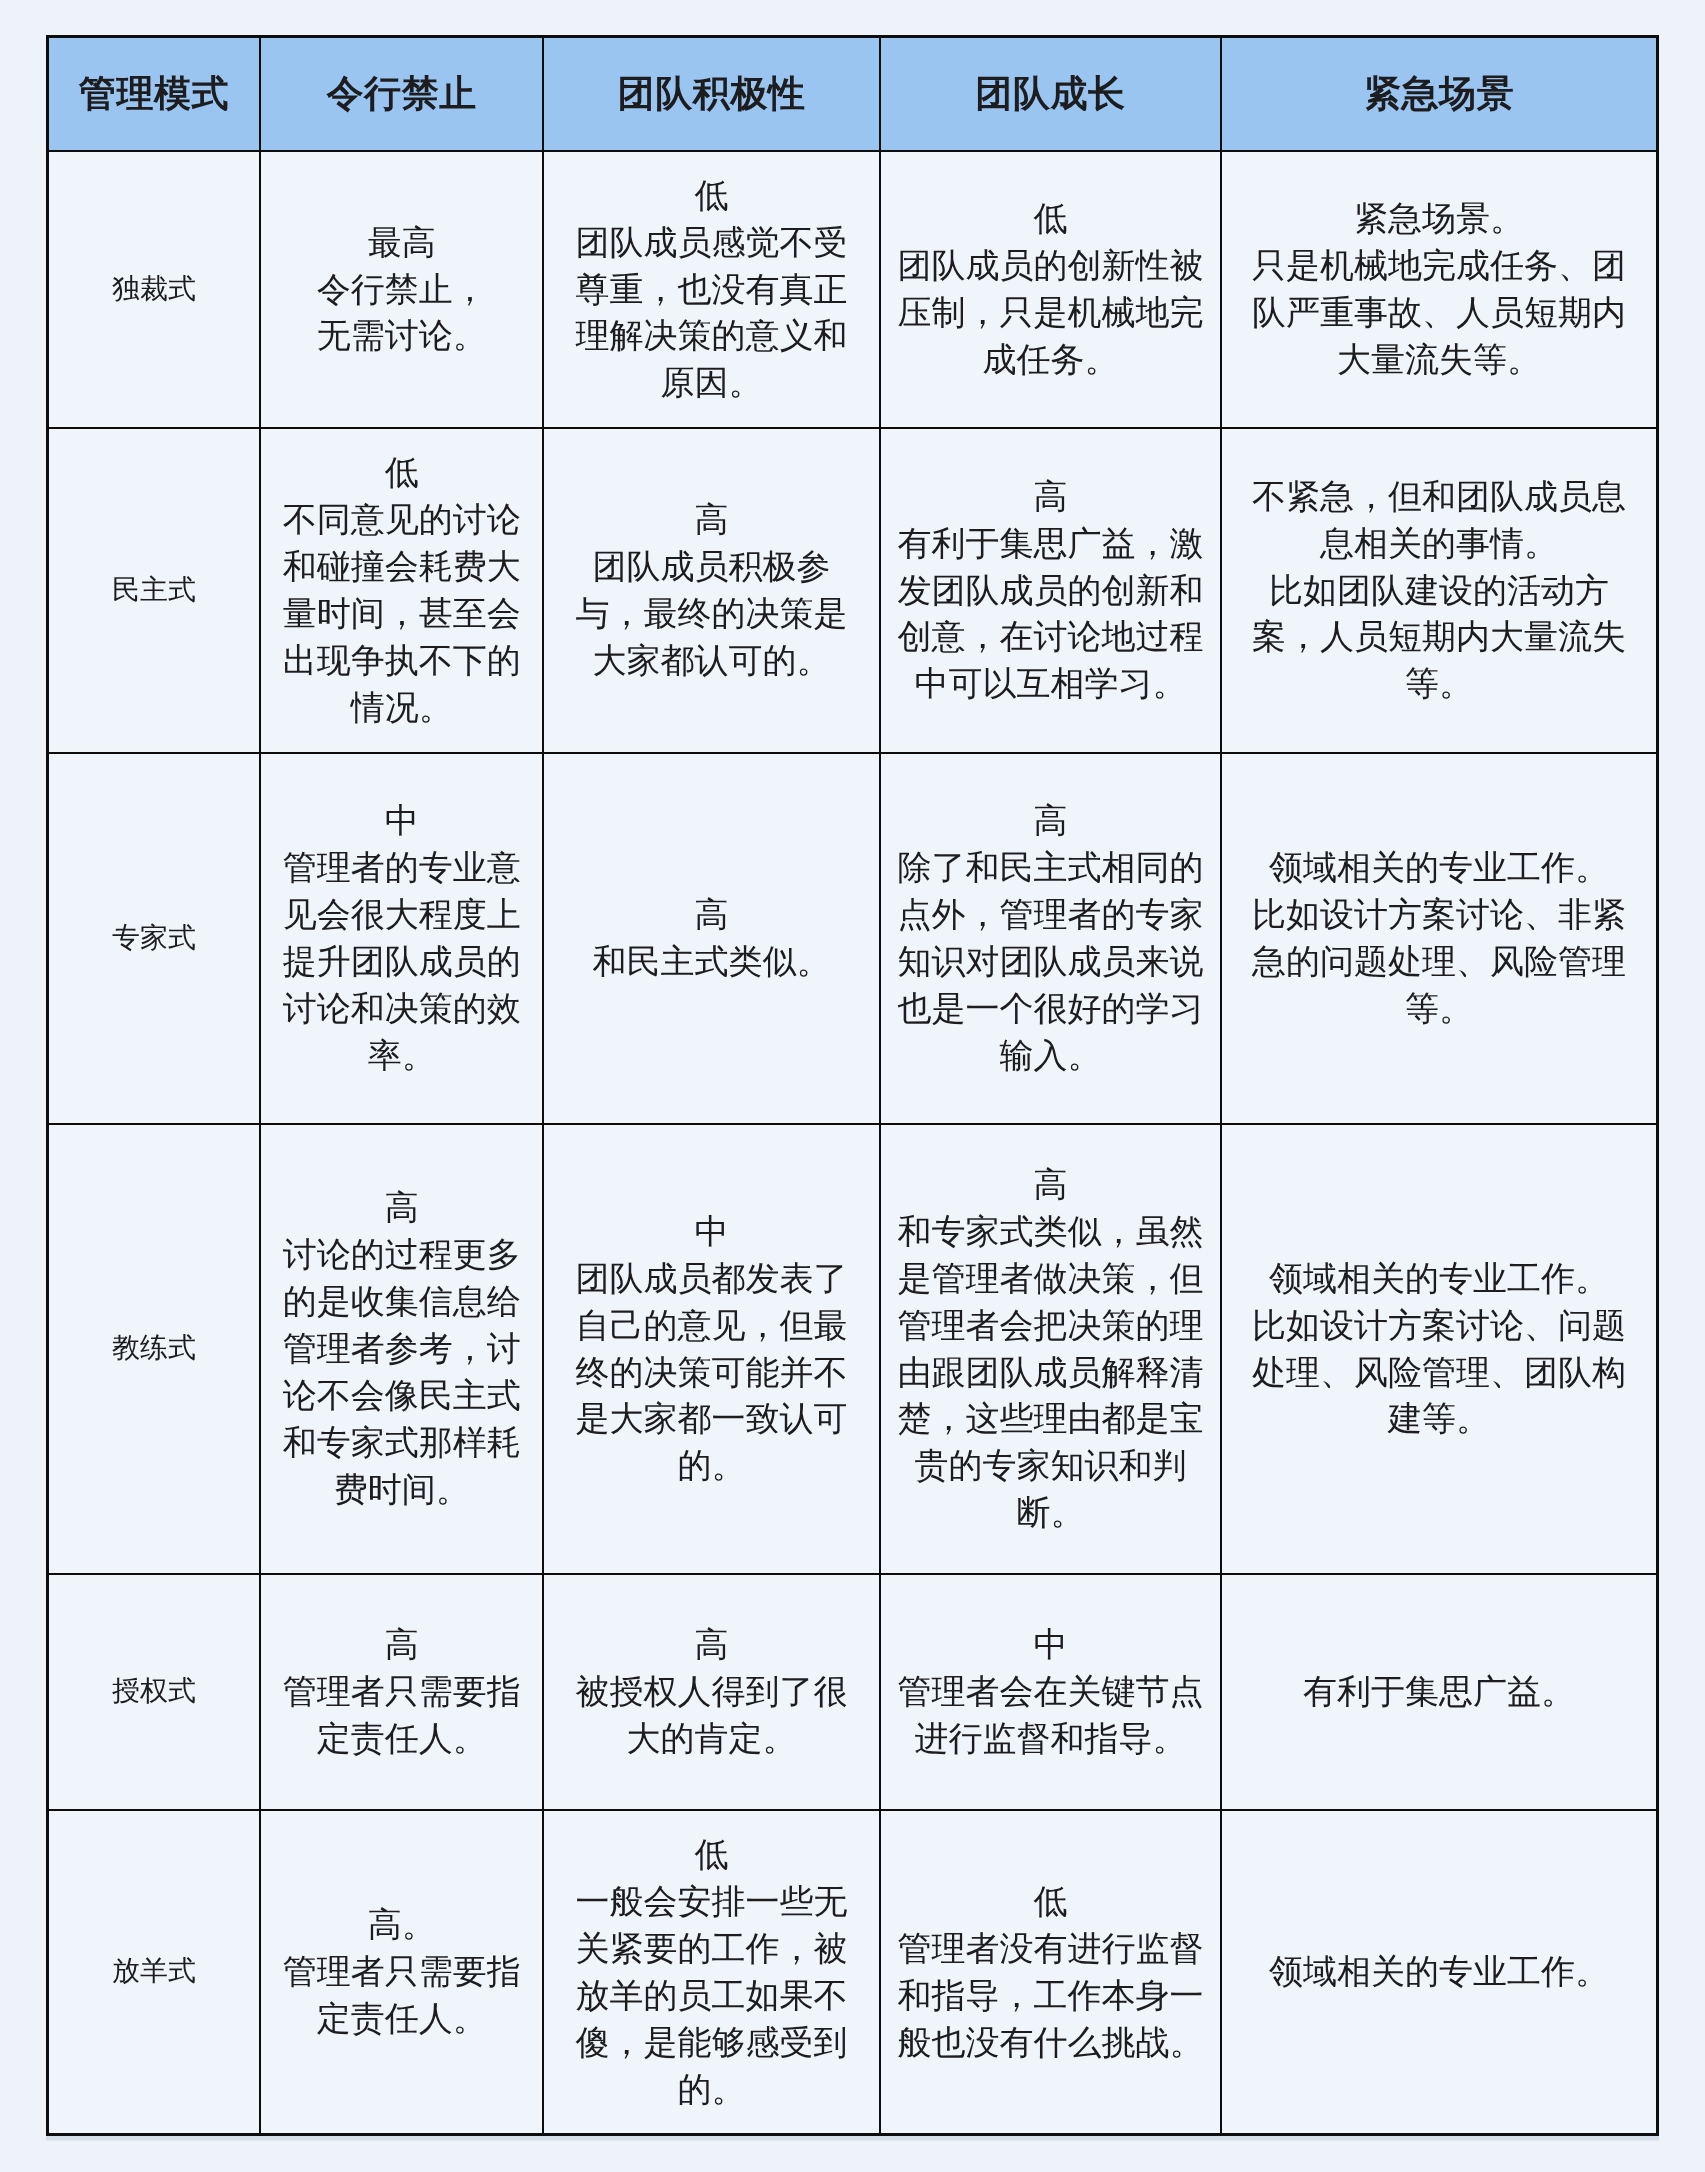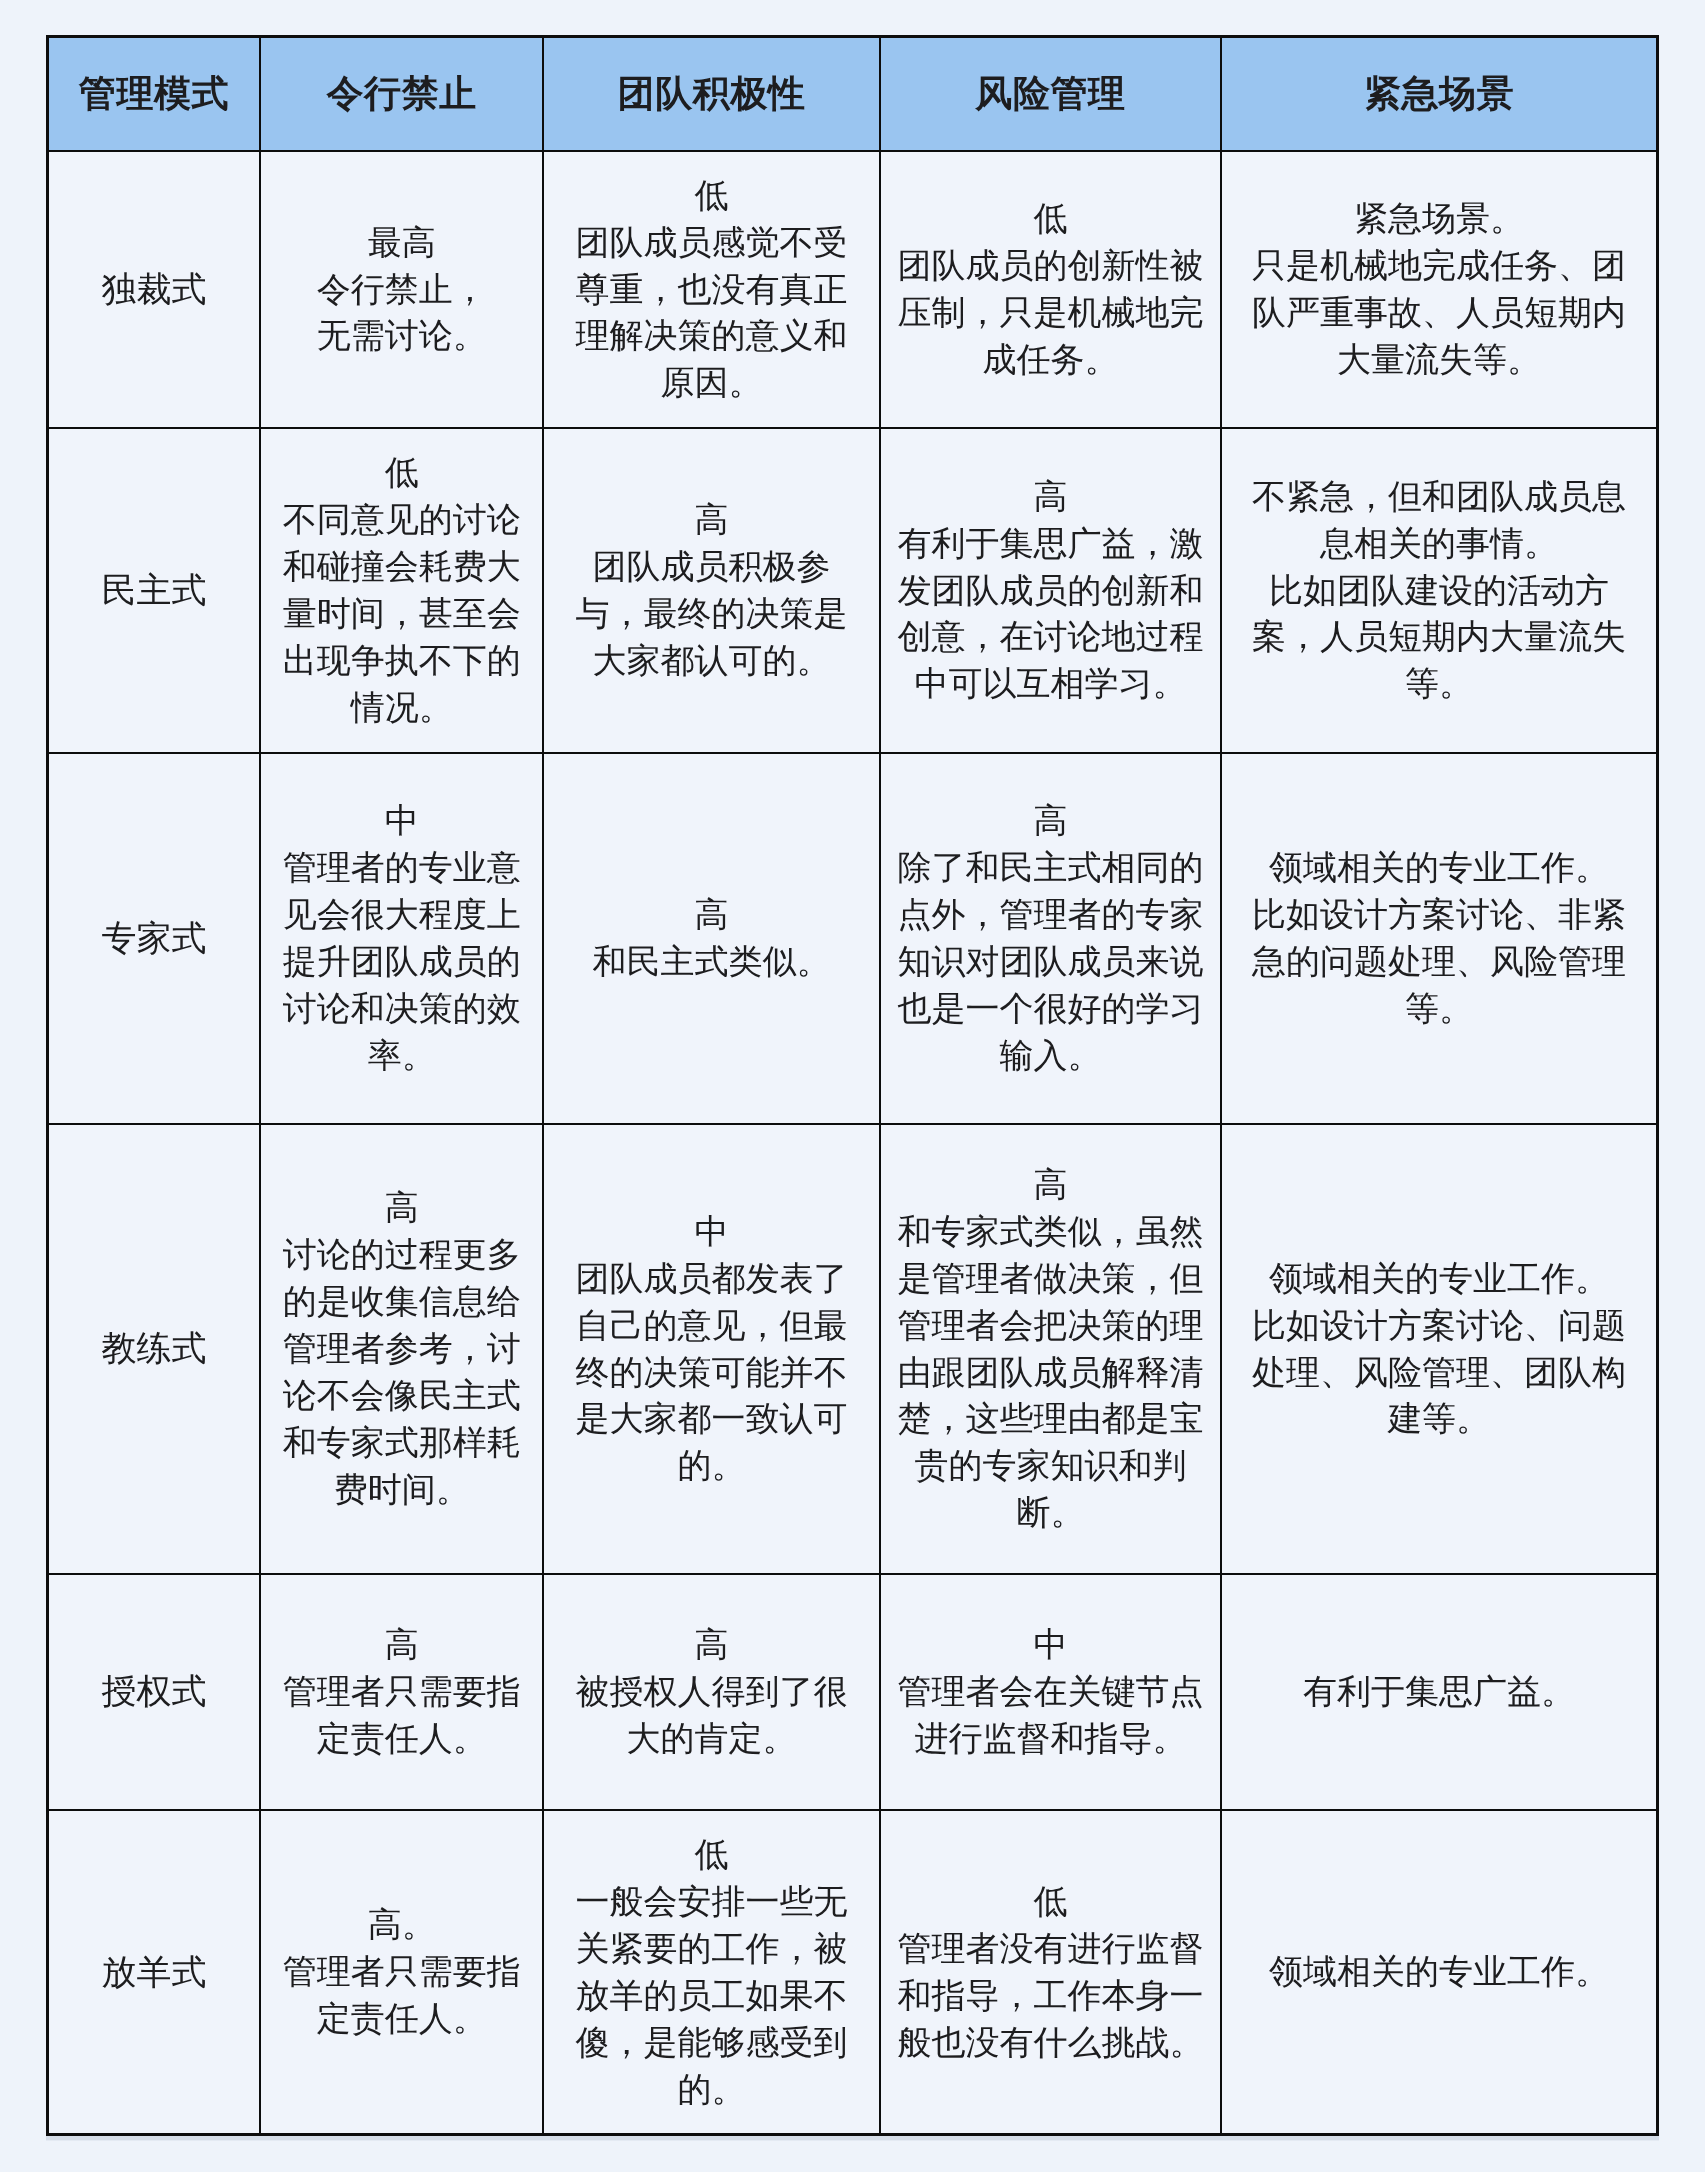--- a/index.html
+++ b/index.html
@@ -27,21 +27,21 @@
     font-size:34px;line-height:1.38;
     padding:5px 16.4px;
     overflow:hidden;
   }
   th{
     background:#9AC5F0;
     font-size:37px;font-weight:700;
     padding:5px 7.6px;
     letter-spacing:0.6px;
   }
-  td.mode{font-size:35px;}
+  td.mode{font-size:28px;}
   tr.hr{height:114px;}
   tr.r1{height:277px;}
   tr.r2{height:325px;}
   tr.r3{height:371px;}
   tr.r4{height:450px;}
   tr.r5{height:236px;}
   tr.r6{height:325px;}
 </style>
 </head>
 <body>
@@ -53,21 +53,21 @@
         <col class="c2">
         <col class="c3">
         <col class="c4">
         <col class="c5">
     </colgroup>
     <thead>
       <tr class="hr">
         <th>管理模式</th>
         <th>令行禁止</th>
         <th>团队积极性</th>
-        <th>风险管理</th>
+        <th>团队成长</th>
         <th>紧急场景</th>
       </tr>
     </thead>
     <tbody>
       <tr class="r1">
         <td class="mode">独裁式</td>
         <td>最高
 令行禁止，
 无需讨论。</td>
         <td>低

